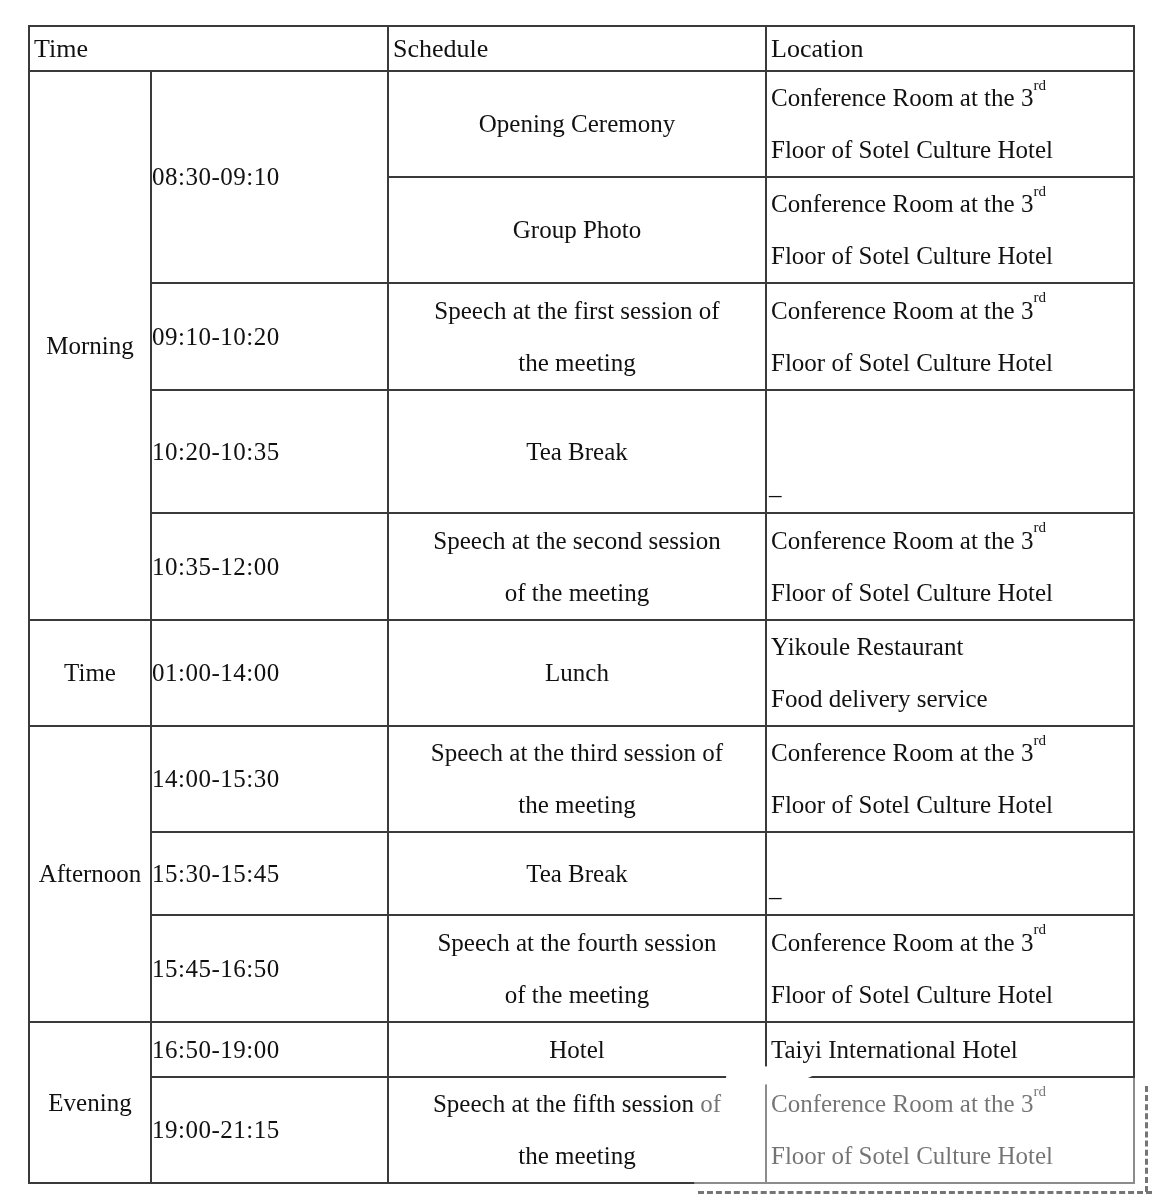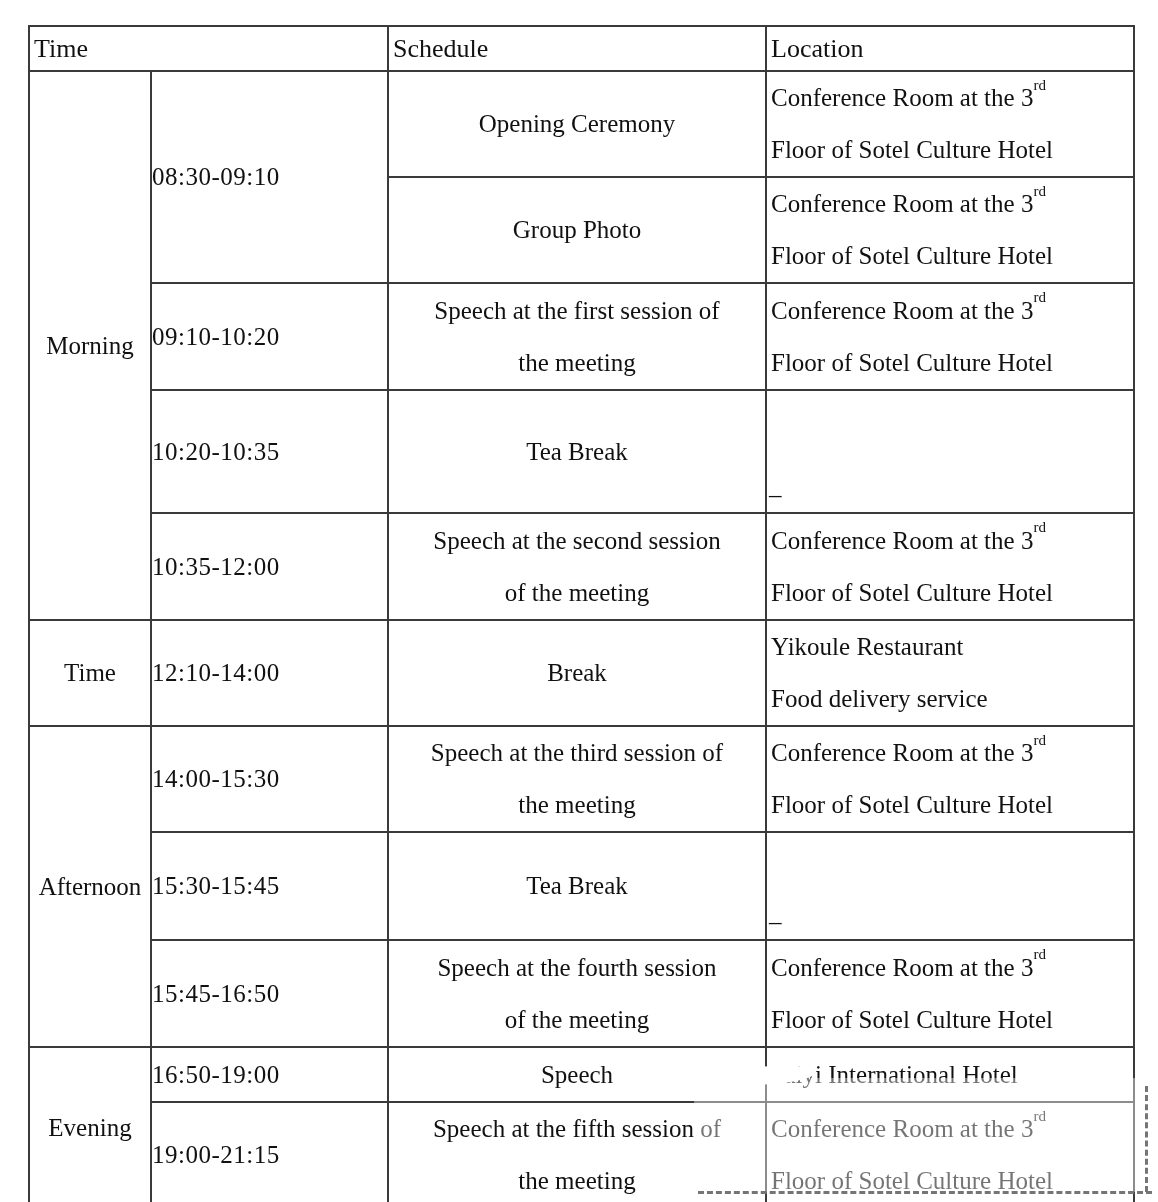--- a/index.html
+++ b/index.html
@@ -140,44 +140,44 @@
         <span class="line">of the meeting</span>
       </td>
       <td class="c-loc">
         <span class="line"><span>Conference Room at the 3</span><sup class="ord">rd</sup></span>
         <span class="line">Floor of Sotel Culture Hotel</span>
       </td>
     </tr>
 
     <tr style="height:105px">
       <td class="c-period">Time</td>
-      <td class="c-time">12:10-14:00</td>
-      <td class="c-sched">
-            <span class="line">Break</span>
+      <td class="c-time">01:00-14:00</td>
+      <td class="c-sched">
+            <span class="line">Lunch</span>
           </td>
       <td class="c-loc">
         <span class="line">Yikoule Restaurant</span>
         <span class="line">Food delivery service</span>
       </td>
     </tr>
 
     <tr style="height:106px">
       <td rowspan="3" class="c-period">Afternoon</td>
       <td class="c-time">14:00-15:30</td>
       <td class="c-sched">
         <span class="line">Speech at the third session of</span>
         <span class="line">the meeting</span>
       </td>
       <td class="c-loc">
         <span class="line"><span>Conference Room at the 3</span><sup class="ord">rd</sup></span>
         <span class="line">Floor of Sotel Culture Hotel</span>
       </td>
     </tr>
 
-    <tr style="height:108px">
+    <tr style="height:83px">
       <td class="c-time">15:30-15:45</td>
       <td class="c-sched">
             <span class="line">Tea Break</span>
           </td>
       <td class="c-loc">
             <span class="dash">–</span>
           </td>
     </tr>
 
     <tr style="height:107px">
@@ -189,21 +189,21 @@
       <td class="c-loc">
         <span class="line"><span>Conference Room at the 3</span><sup class="ord">rd</sup></span>
         <span class="line">Floor of Sotel Culture Hotel</span>
       </td>
     </tr>
 
     <tr style="height:55px">
       <td rowspan="2" class="c-period">Evening</td>
       <td class="c-time">16:50-19:00</td>
       <td class="c-sched">
-            <span class="line">Speech</span>
+            <span class="line">Hotel</span>
           </td>
       <td class="c-loc">
         <span class="line">Taiyi International Hotel</span>
       </td>
     </tr>
 
     <tr style="height:104px">
       <td class="c-time">19:00-21:15</td>
       <td class="c-sched">
         <span class="line">Speech at the fifth session of</span>

